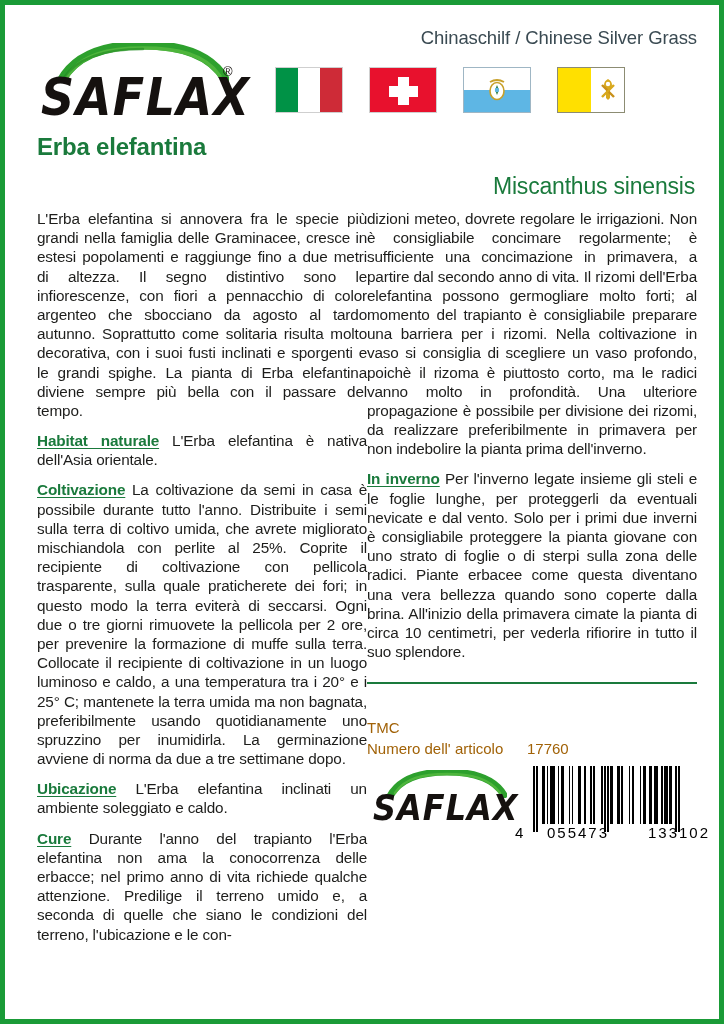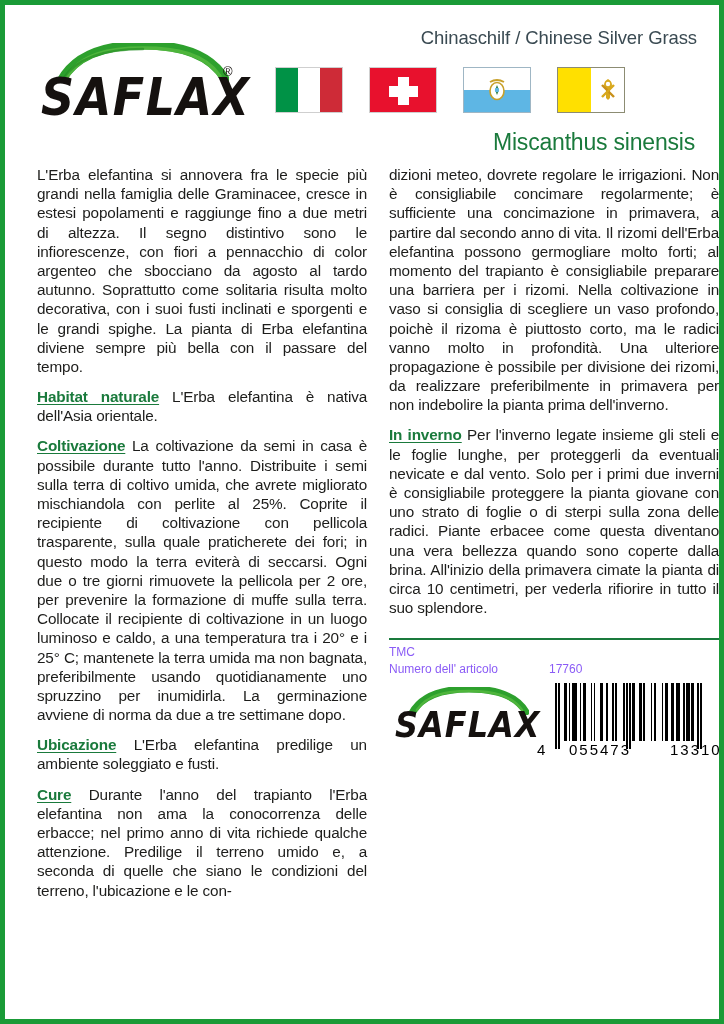--- a/index.html
+++ b/index.html
@@ -165,21 +165,20 @@
     font-size: 23px;
     color: #1a7a3c;
     letter-spacing: -0.2px;
     white-space: nowrap;
   }
 
   
   .columns {
     position: relative;
     display: flex;
-    gap: 22px;
     padding: 0 8px 0 10px;
   }
   .col {
     width: 330px;
     flex: 0 0 330px;
   }
   .col p {
     margin: 0 0 11px 0;
     font-size: 15.3px;
     line-height: 1.255;
@@ -197,23 +196,23 @@
     text-underline-offset: 2px;
   }
 
   
   .divider {
     height: 2px;
     background: #1a7a3c;
     margin: 21px 0 0 0;
   }
   .meta {
-    margin-top: 4px;
-    font-size: 12px;
-    color: #8b5cf6;
+    margin-top: 34px;
+    font-size: 15px;
+    color: #a16207;
     line-height: 1.38;
   }
   .meta-row { display: flex; }
   .meta-label { width: 160px; flex: 0 0 160px; }
   .meta-value { flex: 1 1 auto; }
 
   .footer-brand {
     position: relative;
     margin-top: 6px;
     height: 82px;
@@ -336,34 +335,37 @@
               <path d="M11 2 q4 2 4 6 q0 3 -2 5 l0 8 l-2 2 l-2 -2 l0 -8 q-2 -2 -2 -5 q0 -4 4 -6 Z" fill="#d8a81c"></path>
               <path d="M5 8 l12 12" stroke="#c8901a" stroke-width="2.4" fill="none"></path>
               <path d="M17 8 l-12 12" stroke="#d8a81c" stroke-width="2.4" fill="none"></path>
               <circle cx="11" cy="7" r="2.2" fill="#ffffff"></circle>
             </svg>
           </span>
         </div>
       </div>
     </div>
 
+    <div class="title-row">
+      <div class="plant-name">Erba elefantina</div>
+    </div>
     <div class="latin-row">
       <div class="latin-name">Miscanthus sinensis</div>
     </div>
 
     <div class="columns">
 
       <div class="col">
         <p>L'Erba elefantina si annovera fra le specie più grandi nella famiglia delle Graminacee, cresce in estesi popolamenti e raggiunge fino a due metri di altezza. Il segno distintivo sono le infiorescenze, con fiori a pennacchio di color argenteo che sbocciano da agosto al tardo autunno. Soprattutto come solitaria risulta molto decorativa, con i suoi fusti inclinati e sporgenti e le grandi spighe. La pianta di Erba elefantina diviene sempre più bella con il passare del tempo.</p>
 
         <p><span class="hd">Habitat naturale</span> <span>L'Erba elefantina è nativa dell'Asia orientale.</span></p>
 
         <p><span class="hd">Coltivazione</span> <span>La coltivazione da semi in casa è possibile durante tutto l'anno. Distribuite i semi sulla terra di coltivo umida, che avrete migliorato mischiandola con perlite al 25%. Coprite il recipiente di coltivazione con pellicola trasparente, sulla quale praticherete dei fori; in questo modo la terra eviterà di seccarsi. Ogni due o tre giorni rimuovete la pellicola per 2 ore, per prevenire la formazione di muffe sulla terra. Collocate il recipiente di coltivazione in un luogo luminoso e caldo, a una temperatura tra i 20° e i 25° C; mantenete la terra umida ma non bagnata, preferibilmente usando quotidianamente uno spruzzino per inumidirla. La germinazione avviene di norma da due a tre settimane dopo.</span></p>
 
-        <p><span class="hd">Ubicazione</span> <span>L'Erba elefantina predilige un ambiente soleggiato e fusti.</span></p>
+        <p><span class="hd">Ubicazione</span> <span>L'Erba elefantina inclinati un ambiente soleggiato e caldo.</span></p>
 
         <p class="last"><span class="hd">Cure</span> <span>Durante l'anno del trapianto l'Erba elefantina non ama la conocorrenza delle erbacce; nel primo anno di vita richiede qualche attenzione. Predilige il terreno umido e, a seconda di quelle che siano le condizioni del terreno, l'ubicazione e le con-</span></p>
       </div>
 
       <div class="col">
         <p>dizioni meteo, dovrete regolare le irrigazioni. Non è consigliabile concimare regolarmente; è sufficiente una concimazione in primavera, a partire dal secondo anno di vita. Il rizomi dell'Erba elefantina possono germogliare molto forti; al momento del trapianto è consigliabile preparare una barriera per i rizomi. Nella coltivazione in vaso si consiglia di scegliere un vaso profondo, poichè il rizoma è piuttosto corto, ma le radici vanno molto in profondità. Una ulteriore propagazione è possibile per divisione dei rizomi, da realizzare preferibilmente in primavera per non indebolire la pianta prima dell'inverno.</p>
 
         <p class="last"><span class="hd">In inverno</span> <span>Per l'inverno legate insieme gli steli e le foglie lunghe, per proteggerli da eventuali nevicate e dal vento. Solo per i primi due inverni è consigliabile proteggere la pianta giovane con uno strato di foglie o di sterpi sulla zona delle radici. Piante erbacee come questa diventano una vera bellezza quando sono coperte dalla brina. All'inizio della primavera cimate la pianta di circa 10 centimetri, per vederla rifiorire in tutto il suo splendore.</span></p>
 
         <div class="divider"></div>

